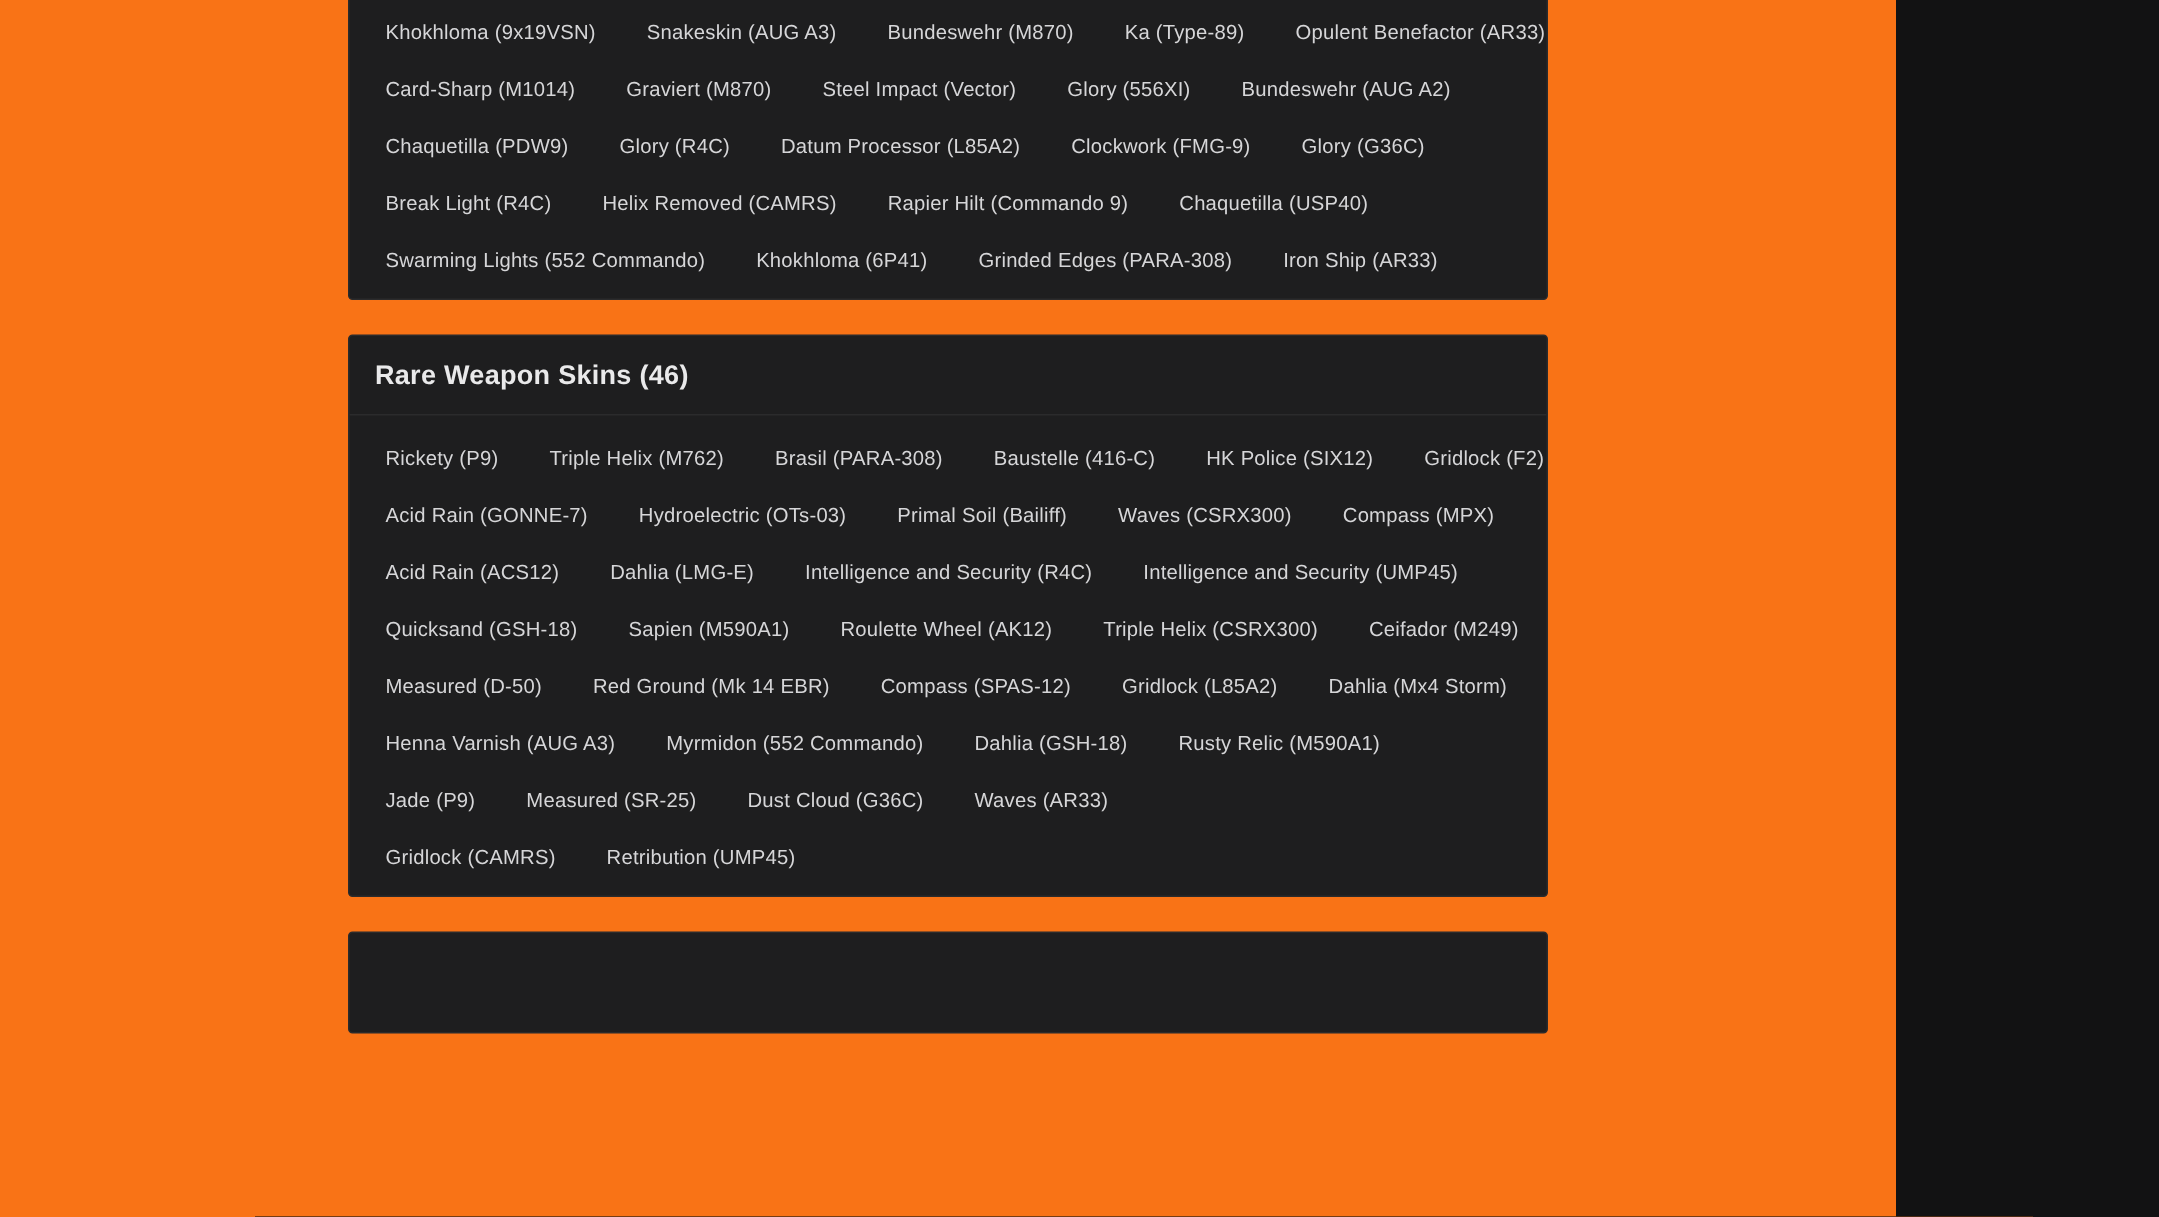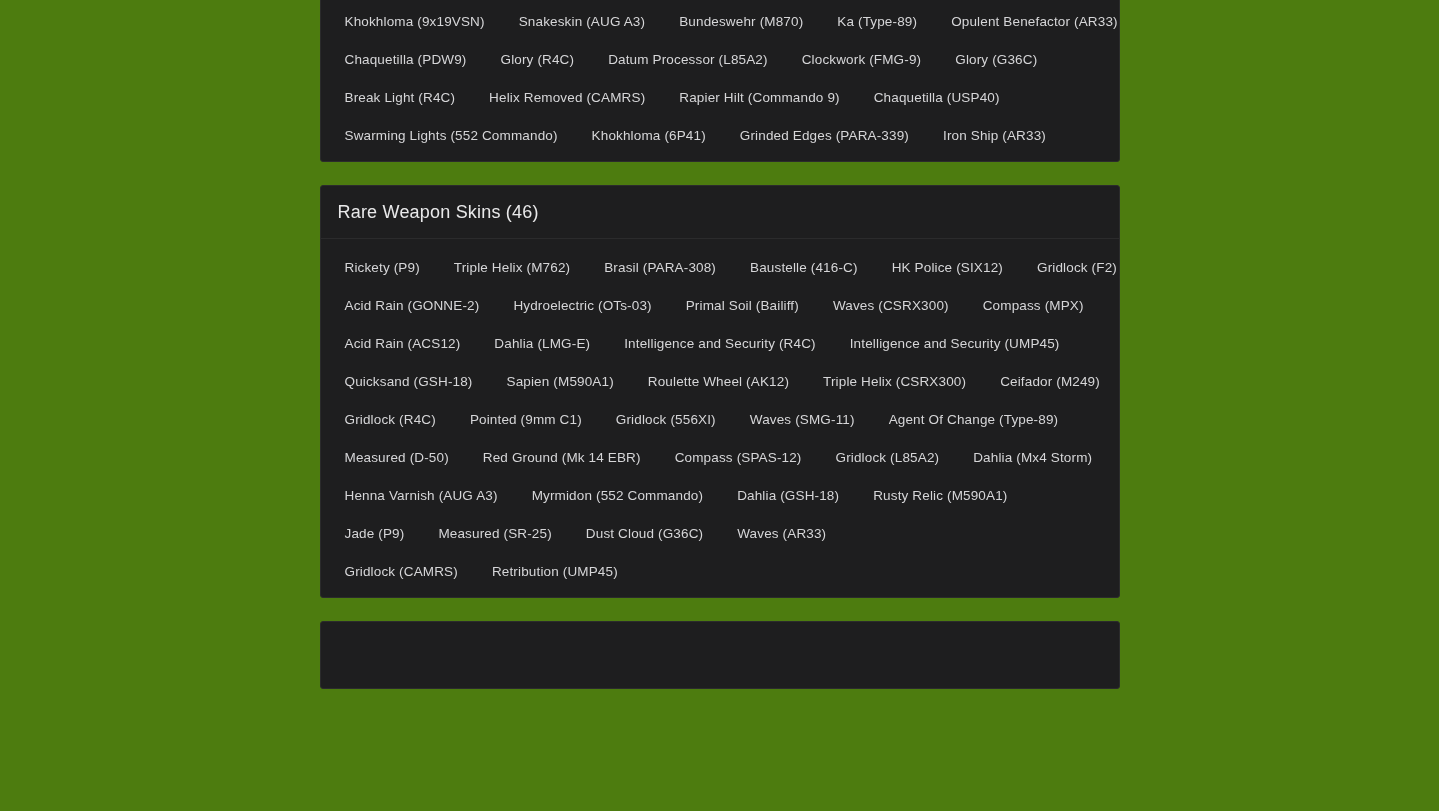--- a/index.html
+++ b/index.html
@@ -3,24 +3,24 @@
 <meta charset="utf-8">
 <style>
   html, body {
     margin: 0;
     padding: 0;
     background: #121213;
     font-family: "Liberation Sans", sans-serif;
   }
   .stage {
     position: relative;
-    width: 1439px;
+    width: 1264px;
     height: 811px;
     overflow: hidden;
-    background: #4d7c0f;
+    background: #f97316;
   }
   .column {
     width: 800px;
     margin: -8px auto 0 auto;
   }
   .panel {
     box-sizing: border-box;
     background: #1e1e1f;
     border: 1px solid #2b2b2c;
     border-radius: 3px;
@@ -32,21 +32,21 @@
     box-sizing: border-box;
     height: 53px;
     display: flex;
     align-items: center;
     padding: 0 17px;
     border-bottom: 1px solid #2b2b2c;
   }
   .panel-title {
     margin: 0;
     font-size: 18px;
-    font-weight: 400;
+    font-weight: 700;
     letter-spacing: 0.2px;
     color: #e9e9ea;
   }
   .panel-body {
     display: flex;
     flex-direction: column;
     gap: 10px;
     padding: 14px 16px 12px 16px;
   }
   .panel-body.empty-body {
@@ -81,80 +81,80 @@
     <section class="panel">
       <div class="panel-body">
           <div class="skin-row">
             <button class="skin-btn">Khokhloma (9x19VSN)</button>
             <button class="skin-btn">Snakeskin (AUG A3)</button>
             <button class="skin-btn">Bundeswehr (M870)</button>
             <button class="skin-btn">Ka (Type-89)</button>
             <button class="skin-btn">Opulent Benefactor (AR33)</button>
           </div>
           <div class="skin-row">
+            <button class="skin-btn">Card-Sharp (M1014)</button>
+            <button class="skin-btn">Graviert (M870)</button>
+            <button class="skin-btn">Steel Impact (Vector)</button>
+            <button class="skin-btn">Glory (556XI)</button>
+            <button class="skin-btn">Bundeswehr (AUG A2)</button>
+          </div>
+          <div class="skin-row">
             <button class="skin-btn">Chaquetilla (PDW9)</button>
             <button class="skin-btn">Glory (R4C)</button>
             <button class="skin-btn">Datum Processor (L85A2)</button>
             <button class="skin-btn">Clockwork (FMG-9)</button>
             <button class="skin-btn">Glory (G36C)</button>
           </div>
           <div class="skin-row">
             <button class="skin-btn">Break Light (R4C)</button>
             <button class="skin-btn">Helix Removed (CAMRS)</button>
             <button class="skin-btn">Rapier Hilt (Commando 9)</button>
             <button class="skin-btn">Chaquetilla (USP40)</button>
           </div>
           <div class="skin-row">
             <button class="skin-btn">Swarming Lights (552 Commando)</button>
             <button class="skin-btn">Khokhloma (6P41)</button>
-            <button class="skin-btn">Grinded Edges (PARA-339)</button>
+            <button class="skin-btn">Grinded Edges (PARA-308)</button>
             <button class="skin-btn">Iron Ship (AR33)</button>
           </div>
         </div>
     </section>
 
     <section class="panel">
       <header class="panel-header">
         <h2 class="panel-title">Rare Weapon Skins (46)</h2>
       </header>
       <div class="panel-body">
           <div class="skin-row">
             <button class="skin-btn">Rickety (P9)</button>
             <button class="skin-btn">Triple Helix (M762)</button>
             <button class="skin-btn">Brasil (PARA-308)</button>
             <button class="skin-btn">Baustelle (416-C)</button>
             <button class="skin-btn">HK Police (SIX12)</button>
             <button class="skin-btn">Gridlock (F2)</button>
           </div>
           <div class="skin-row">
-            <button class="skin-btn">Acid Rain (GONNE-2)</button>
+            <button class="skin-btn">Acid Rain (GONNE-7)</button>
             <button class="skin-btn">Hydroelectric (OTs-03)</button>
             <button class="skin-btn">Primal Soil (Bailiff)</button>
             <button class="skin-btn">Waves (CSRX300)</button>
             <button class="skin-btn">Compass (MPX)</button>
           </div>
           <div class="skin-row">
             <button class="skin-btn">Acid Rain (ACS12)</button>
             <button class="skin-btn">Dahlia (LMG-E)</button>
             <button class="skin-btn">Intelligence and Security (R4C)</button>
             <button class="skin-btn">Intelligence and Security (UMP45)</button>
           </div>
           <div class="skin-row">
             <button class="skin-btn">Quicksand (GSH-18)</button>
             <button class="skin-btn">Sapien (M590A1)</button>
             <button class="skin-btn">Roulette Wheel (AK12)</button>
             <button class="skin-btn">Triple Helix (CSRX300)</button>
             <button class="skin-btn">Ceifador (M249)</button>
-          </div>
-          <div class="skin-row">
-            <button class="skin-btn">Gridlock (R4C)</button>
-            <button class="skin-btn">Pointed (9mm C1)</button>
-            <button class="skin-btn">Gridlock (556XI)</button>
-            <button class="skin-btn">Waves (SMG-11)</button>
-            <button class="skin-btn">Agent Of Change (Type-89)</button>
           </div>
           <div class="skin-row">
             <button class="skin-btn">Measured (D-50)</button>
             <button class="skin-btn">Red Ground (Mk 14 EBR)</button>
             <button class="skin-btn">Compass (SPAS-12)</button>
             <button class="skin-btn">Gridlock (L85A2)</button>
             <button class="skin-btn">Dahlia (Mx4 Storm)</button>
           </div>
           <div class="skin-row">
             <button class="skin-btn">Henna Varnish (AUG A3)</button>

